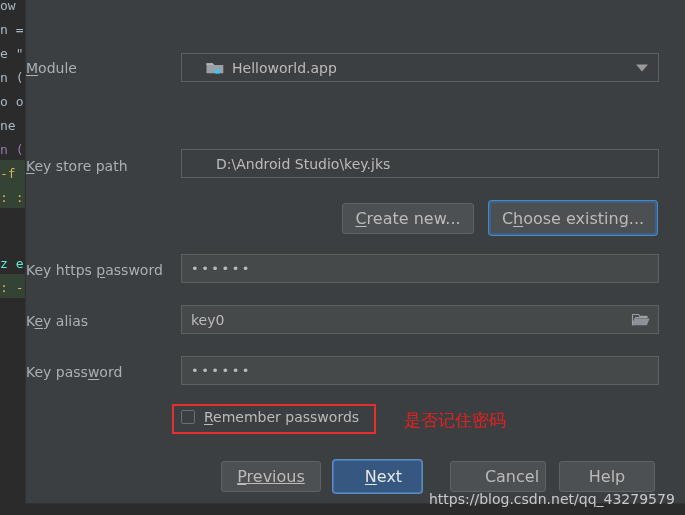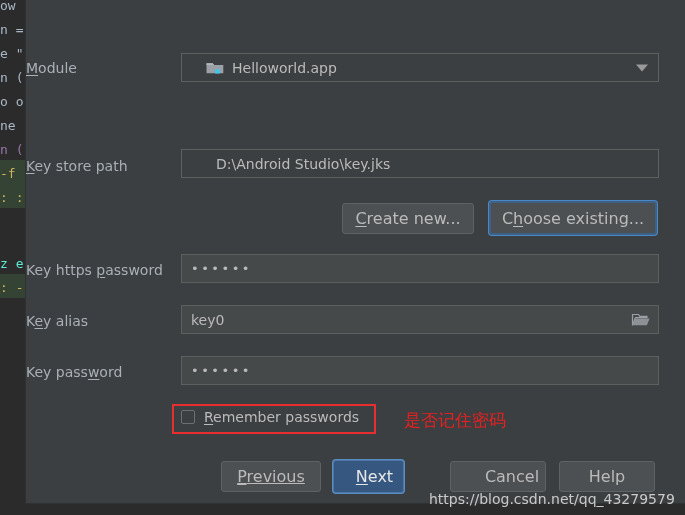--- a/index.html
+++ b/index.html
@@ -307,21 +307,21 @@
     </div>
 
     <div class="checkrow" style="left:155px; top:409px;">
       <span class="checkbox"></span>
       <span class="checklabel"><span class="mn">R</span>emember passwords</span>
     </div>
 
     <div class="btn" style="left:195px; top:461px; width:100px; height:31px;text-decoration:underline;">
       <span><span class="mn">P</span>revious</span>
     </div>
-    <div class="btn primary focused" style="left:307px; top:460px; width:71px; height:33px;padding-left:12px;">
+    <div class="btn primary focused" style="left:307px; top:460px; width:89px; height:33px;padding-left:12px;">
       <span><span class="mn">N</span>ext</span>
     </div>
     <div class="btn" style="left:424px; top:461px; width:96px; height:31px;padding-left:28px;">
       <span>Cancel</span>
     </div>
     <div class="btn" style="left:533px; top:461px; width:96px; height:31px;">
       <span>Help</span>
     </div>
 
   </div>

